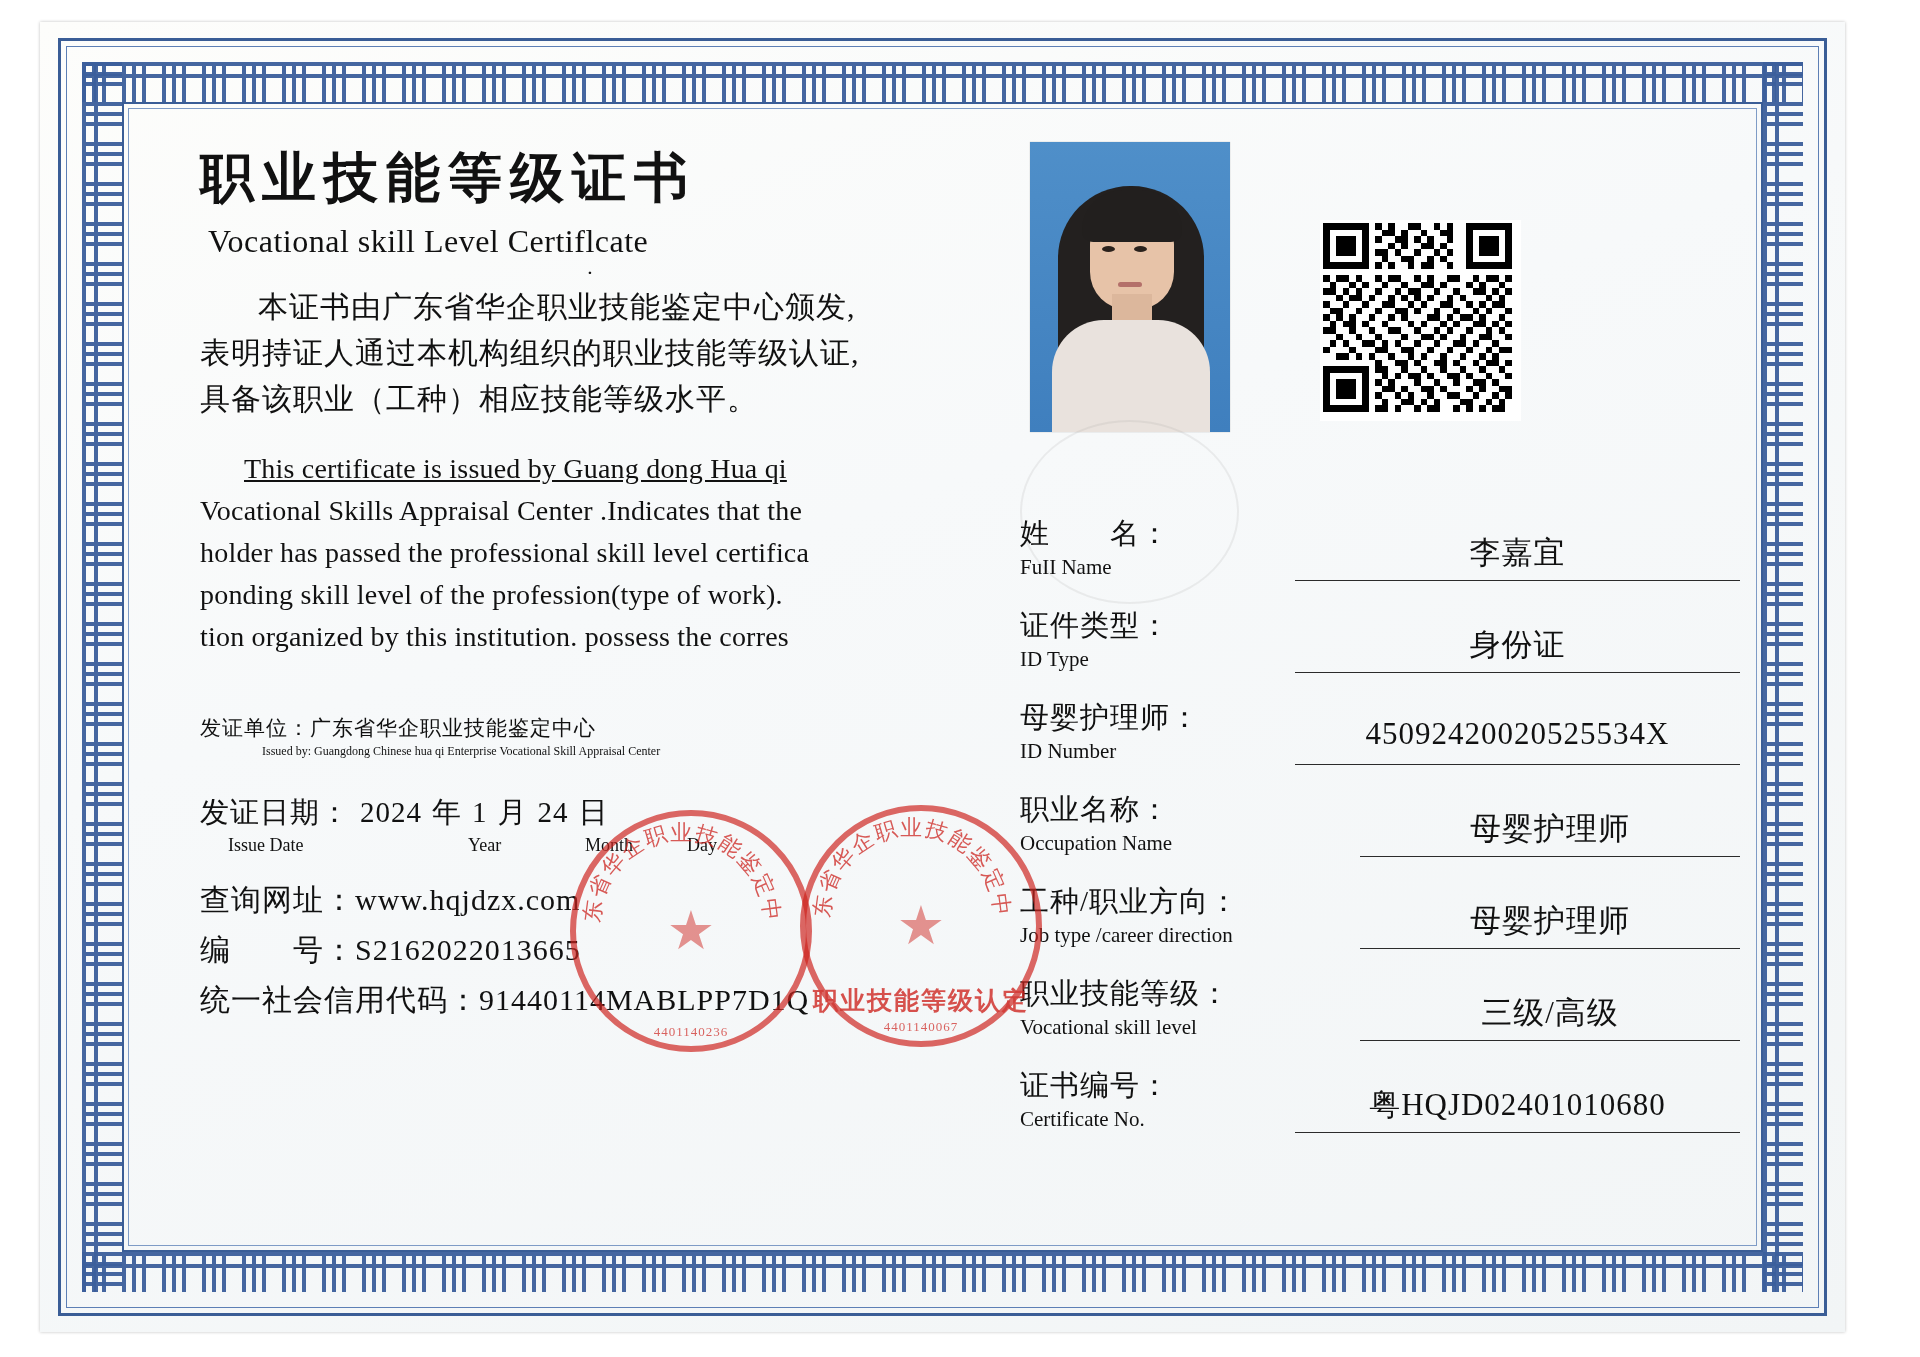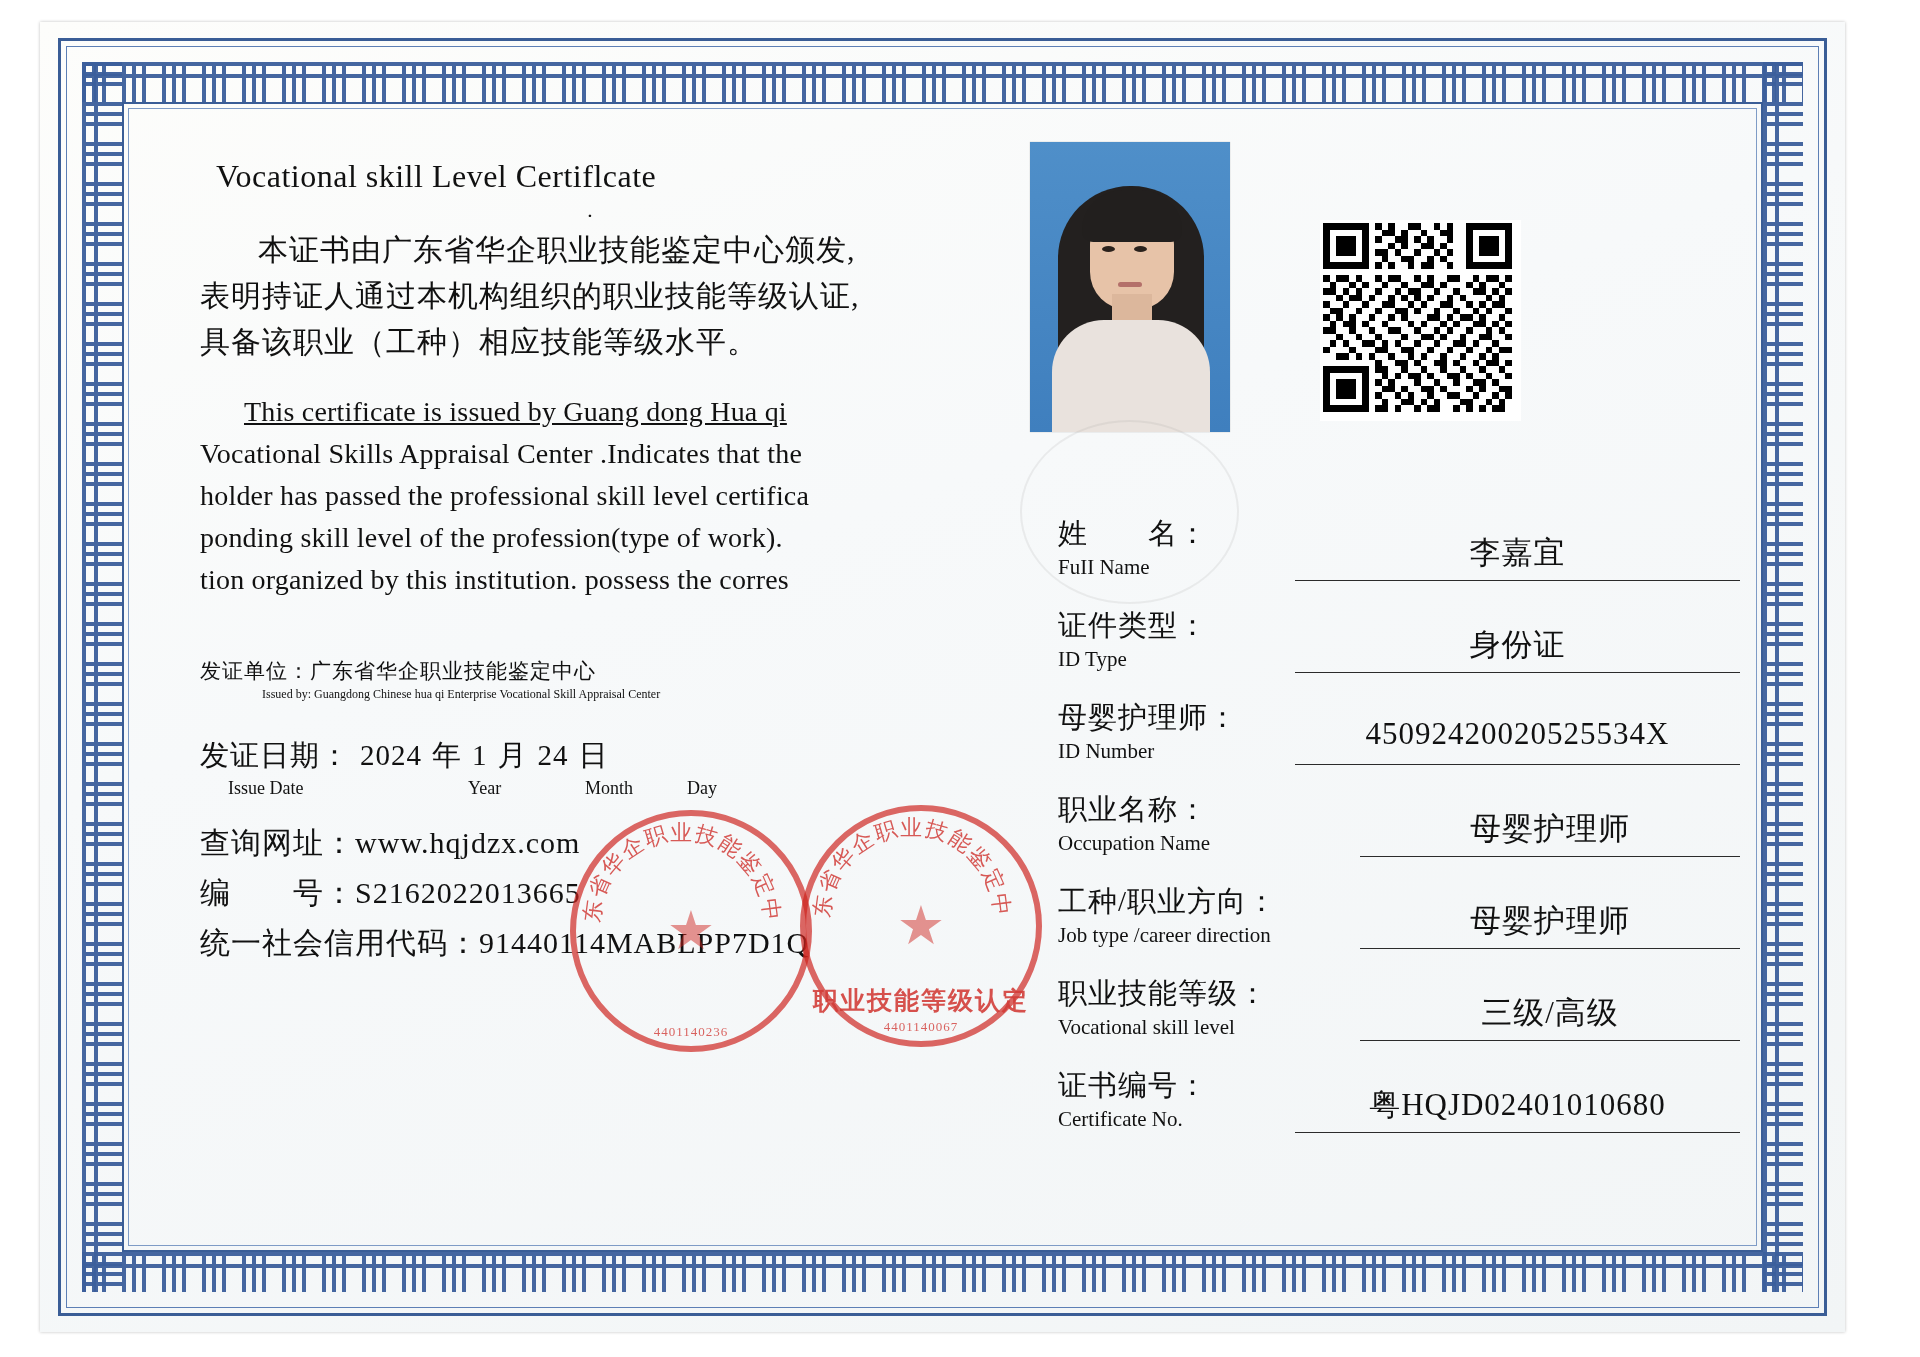--- a/index.html
+++ b/index.html
@@ -130,21 +130,21 @@
     font-weight: 700;
     letter-spacing: 8px;
     color: #111;
     margin: 0 0 4px 0;
     white-space: nowrap;
   }
   .title-en {
     font-size: 32px;
     color: #111;
     letter-spacing: .5px;
-    margin: 16px;
+    margin: 8px;
     white-space: nowrap;
   }
   .dot {
     text-align: center;
     font-size: 22px;
     line-height: 10px;
     color: #111;
     margin: 8px 0 6px 0;
   }
   .para-cn {
@@ -288,21 +288,20 @@
   }
   .field-row {
     position: relative;
     height: 92px;
   }
   .field-lbl {
     position: absolute;
     left: 0;
     top: 4px;
     width: 270px;
-    margin-left: 38px;
   }
   .lbl-cn {
     font-size: 29px;
     color: #111;
     letter-spacing: 1px;
     white-space: nowrap;
     display: block;
   }
   .lbl-en {
     font-size: 21px;
@@ -396,20 +395,21 @@
     <div class="keyband horizontal" style="left:42px; bottom:40px; right:42px;"></div>
     <div class="keyband vertical" style="left:42px; top:40px; bottom:40px;"></div>
     <div class="keyband vertical" style="right:42px; top:40px; bottom:40px;"></div>
 
     <div class="frame-inner"></div>
     <div class="frame-inner2"></div>
 
     <div class="content">
 
       <div class="left-col">
+        <h1 class="title-cn">职业技能等级证书</h1>
         <div class="title-en">Vocational skill Level  Certiflcate</div>
         <div class="dot">·</div>
 
         <div class="para-cn">
           <div class="indent">本证书由广东省华企职业技能鉴定中心颁发,</div>
           <div>表明持证人通过本机构组织的职业技能等级认证,</div>
           <div>具备该职业（工种）相应技能等级水平。</div>
         </div>
 
         <div class="para-en">

